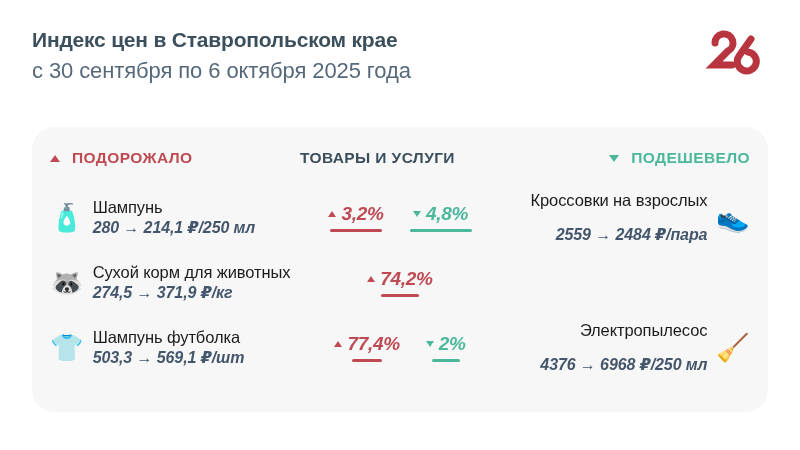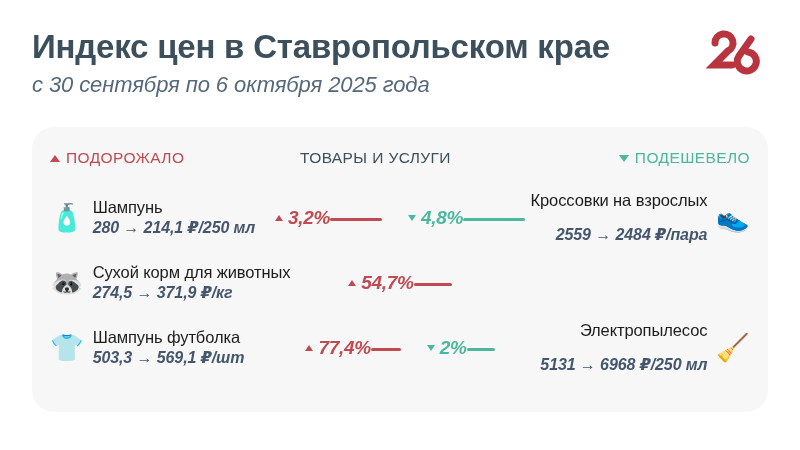--- a/index.html
+++ b/index.html
@@ -8,48 +8,48 @@
     width: 800px; height: 450px;
     background: #ffffff;
     font-family: "Liberation Sans", "DejaVu Sans", sans-serif;
     overflow: hidden;
   }
   .page { position: relative; width: 800px; height: 450px; background: #fff; }
 
   
   .header { position: absolute; left: 32px; top: 28px; width: 620px; }
   .title {
-    font-size: 33px; font-weight: 700; color: #3c4f5c;
+    font-size: 21px; font-weight: 700; color: #3c4f5c;
     letter-spacing: -0.2px; line-height: 1.18; white-space: nowrap;
   }
   .subtitle {
     font-size: 22px; font-weight: 400; color: #56697a;
-    letter-spacing: -0.1px; line-height: 1.25; margin-top: 4px; white-space: nowrap; font-style: italic;
+    letter-spacing: -0.1px; line-height: 1.25; margin-top: 4px; white-space: nowrap;
   }
 
   .logo {
     position: absolute; right: 28px; top: 26px;
     width: 72px; height: 52px;
     display: flex; align-items: center; justify-content: center;
   }
   .logo svg { display: block; }
 
   
   .card {
     position: absolute; left: 32px; top: 127px;
     width: 736px; height: 285px;
     background: #f7f7f8; border-radius: 22px;
   }
 
   
   .col-heads { position: relative; height: 52px; }
   .head {
     position: absolute; top: 22px;
-    font-size: 15.5px; font-weight: 400; letter-spacing: 0.4px;
-    display: flex; align-items: center; gap: 6px; white-space: nowrap;
+    font-size: 15.5px; font-weight: 700; letter-spacing: 0.4px;
+    display: flex; align-items: center; gap: 12px; white-space: nowrap;
   }
   .head-up   { left: 18px;  color: #bf4a52; }
   .head-mid  { left: 268px; color: #3c4f5c; }
   .head-down { right: 18px; color: #4cb89b; }
 
   .tri { width: 0; height: 0; display: inline-block; }
   .tri-up   { border-left: 5px solid transparent; border-right: 5px solid transparent; border-bottom: 7px solid #bf4a52; }
   .tri-down { border-left: 5px solid transparent; border-right: 5px solid transparent; border-top: 7px solid #4cb89b; }
 
   
@@ -83,21 +83,21 @@
     font-size: 16px; font-style: italic; font-weight: 700;
     color: #44566b; letter-spacing: -0.1px; white-space: nowrap;
   }
 
   
   .pcts {
     position: absolute; left: 50%; transform: translateX(-50%);
     display: flex; align-items: flex-start; gap: 26px;
     width: 190px; justify-content: center;
   }
-  .pct { display: flex; align-items: center; }
+  .pct { display: flex; flex-direction: column; align-items: center; }
   .pct-line {
     display: flex; align-items: center; gap: 5px;
     font-size: 19px; font-style: italic; font-weight: 700; letter-spacing: -0.3px;
     white-space: nowrap;
   }
   .pct-up   .pct-line { color: #bf4a52; }
   .pct-down .pct-line { color: #4cb89b; }
   .bar { height: 3.5px; border-radius: 2px; margin-top: 4px; }
   .pct-up   .bar { background: #bf4a52; }
   .pct-down .bar { background: #4cb89b; }
@@ -180,21 +180,21 @@
           <span class="texts-l">
             <span class="item-name">Сухой корм для животных</span>
             <span class="item-price">274,5 → 371,9 ₽/кг</span>
           </span>
         </div>
 
         <div class="pcts">
           <div class="pct pct-up">
             <span class="pct-line">
               <span class="tri-s-up"></span>
-              <span>54,7%</span>
+              <span>74,2%</span>
             </span>
             <span class="bar" style="width:38px"></span>
           </div>
         </div>
 
       </div>
 
       <div class="row">
         <div class="item-left">
           <span class="emoji">👕</span>
@@ -217,21 +217,21 @@
               <span class="tri-s-down"></span>
               <span>2%</span>
             </span>
             <span class="bar" style="width:28px"></span>
           </div>
         </div>
 
         <div class="item-right">
           <span class="texts-r">
             <span class="item-name">Электропылесос</span>
-            <span class="item-price">5131 → 6968 ₽/250 мл</span>
+            <span class="item-price">4376 → 6968 ₽/250 мл</span>
           </span>
           <span class="emoji">🧹</span>
         </div>
       </div>
 
     </div>
   </div>
 </div>
 
 </body></html>

